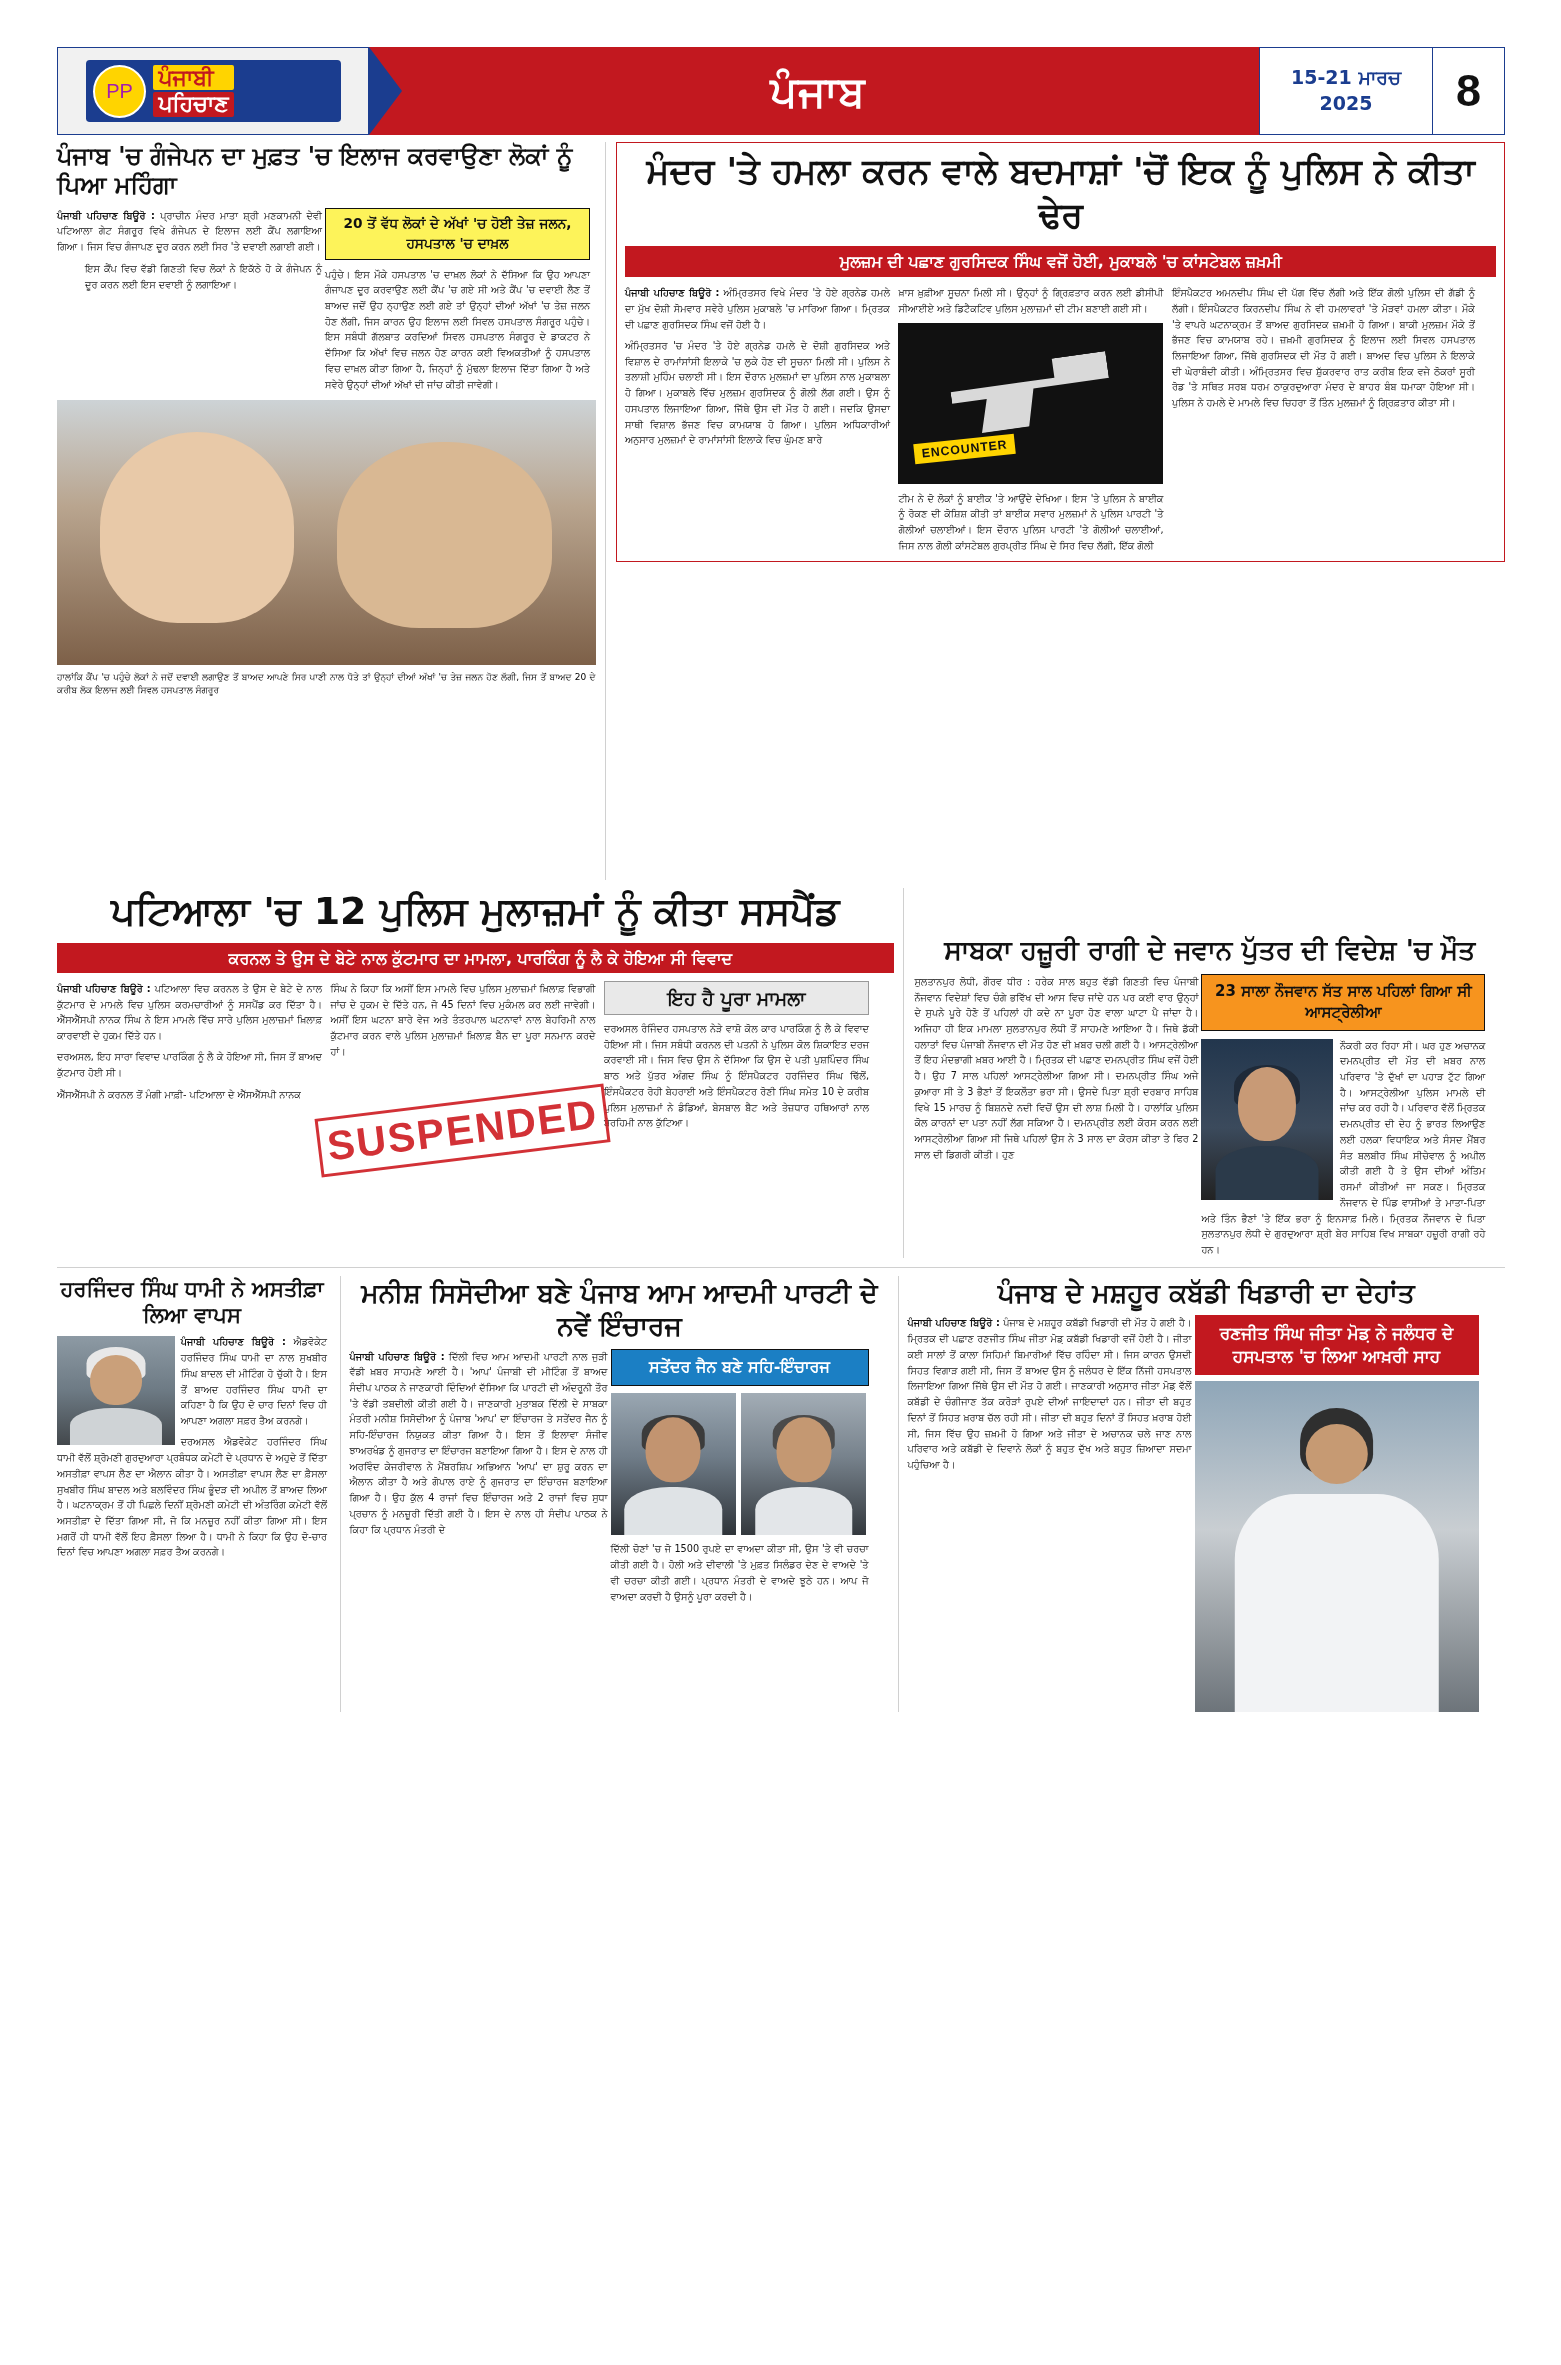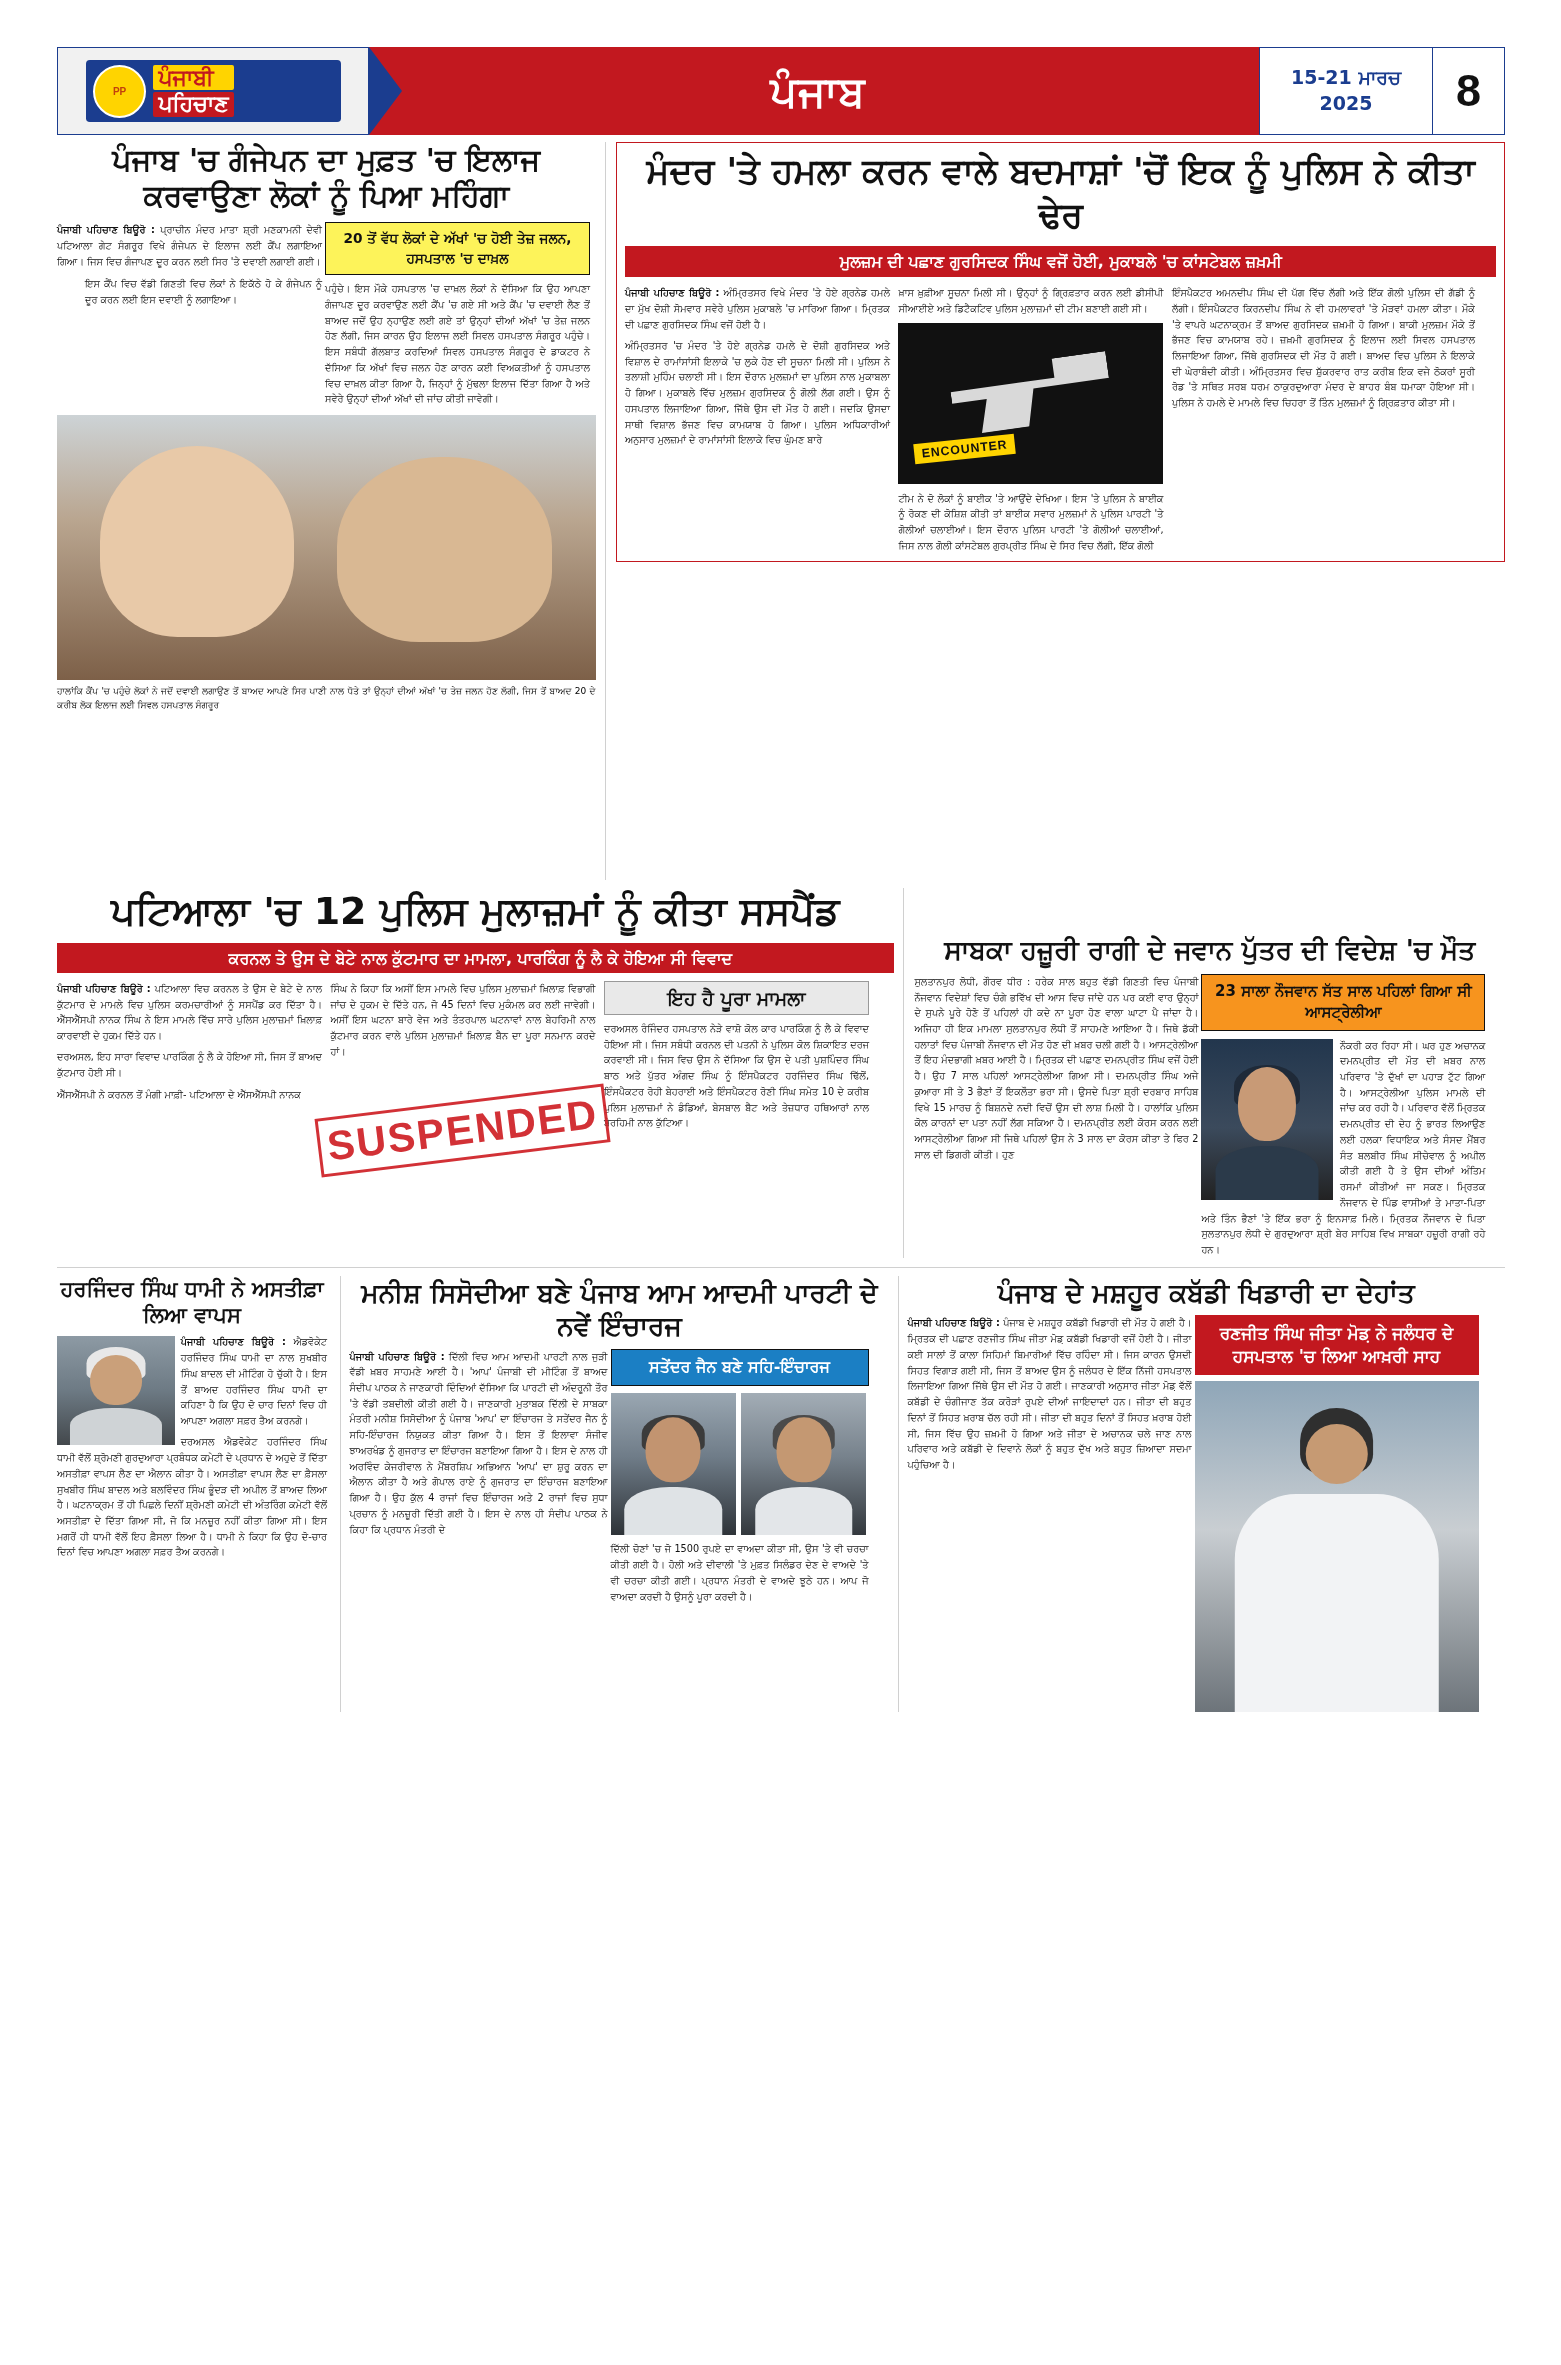--- a/index.html
+++ b/index.html
@@ -9,42 +9,42 @@
     box-sizing:border-box;padding:0;overflow:hidden;
   }
   .sheet{position:absolute;left:57px;top:47px;width:1448px;height:2328px;background:#fff;}
 
   
   .masthead{position:relative;height:88px;width:100%;}
   .mh-left{position:absolute;left:0;top:0;width:312px;height:88px;background:#f1f1f1;border:1.4px solid #1b3d8f;box-sizing:border-box;
     display:flex;align-items:center;justify-content:center;}
   .logo-box{width:255px;height:62px;background:#1b3d8f;border-radius:3.8px;display:flex;align-items:center;gap:6.6px;padding:0 7.6px;box-sizing:border-box;}
   .logo-globe{width:49px;height:49px;border-radius:50%;background:#ffd400;border:2.4px solid #fff;display:flex;align-items:center;justify-content:center;}
-  .logo-globe span{font-size:10px;color:#c2410c;font-weight:bold;}
+  .logo-globe span{font-size:20px;color:#a21caf;font-weight:normal;}
   .logo-txt{display:flex;flex-direction:column;gap:1.9px;}
   .logo-txt .l1{background:#ffd400;color:#c2181f;font-size:22px;font-weight:bold;padding:0.5px 5.7px;border-radius:1.9px;line-height:1.08;}
   .logo-txt .l2{background:#c2181f;color:#fff;font-size:22px;font-weight:bold;padding:0.5px 5.7px;border-radius:1.9px;line-height:1.08;}
   .mh-mid{position:absolute;left:312px;top:0;right:246px;height:88px;background:#c2181f;display:flex;align-items:center;justify-content:center;padding-left:8px;}
   .mh-mid .sectitle{color:#fff;font-size:42px;font-weight:bold;letter-spacing:0.9px;}
   .mh-mid::before{content:"";position:absolute;left:0;top:0;border-left:33px solid #1b3d8f;border-top:44px solid transparent;border-bottom:44px solid transparent;}
   .mh-right{position:absolute;right:0;top:0;width:246px;height:88px;background:#fff;border:1.4px solid #1b3d8f;box-sizing:border-box;display:flex;align-items:center;}
   .mh-date{flex:1;text-align:center;color:#1b3d8f;font-size:19px;font-weight:bold;line-height:1.35;}
   .mh-pageno{width:71px;height:100%;background:#fff;display:flex;align-items:center;justify-content:center;font-size:45px;font-weight:bold;color:#111;border-left:1.4px solid #1b3d8f;}
 
   
   .pa{font-family:"DejaVu Sans", sans-serif;}
   .body-txt{font-size:9.7px;line-height:1.62;text-align:justify;color:#111;font-family:"DejaVu Sans",sans-serif;}
   .lead{font-weight:bold;}
 
   
   .row1{display:flex;margin-top:6.6px;height:738px;}
   .r1-left{width:549px;padding-right:9.5px;box-sizing:border-box;border-right:1.4px solid #d0d0d0;}
   .r1-right{width:899px;padding-left:10.4px;box-sizing:border-box;}
 
-  .head-left{font-size:30px;font-weight:bold;line-height:1.22;color:#111;font-family:"DejaVu Sans",sans-serif;text-align:center;}
+  .head-left{font-size:24px;font-weight:bold;line-height:1.22;color:#111;font-family:"DejaVu Sans",sans-serif;}
   .yellow-box{background:#fdf35a;border:1.4px solid #111;padding:5.7px;box-sizing:border-box;font-weight:bold;font-size:13.7px;line-height:1.42;text-align:center;color:#111;font-family:"DejaVu Sans",sans-serif;}
 
   .redbar{background:#c2181f;color:#fff;font-weight:bold;text-align:center;font-size:16px;padding:5.7px 3.8px;font-family:"DejaVu Sans",sans-serif;}
   .bigred{border:1.9px solid #c2181f;padding:7.6px;box-sizing:border-box;}
   .head-red{font-size:35px;font-weight:bold;text-align:center;line-height:1.25;color:#111;font-family:"DejaVu Sans",sans-serif;}
 
   .photo{background:#6e6a63;position:relative;overflow:hidden;}
   .cap{font-size:9px;line-height:1.5;text-align:justify;font-family:"DejaVu Sans",sans-serif;}
 
   .cols2{display:flex;gap:3px;}

